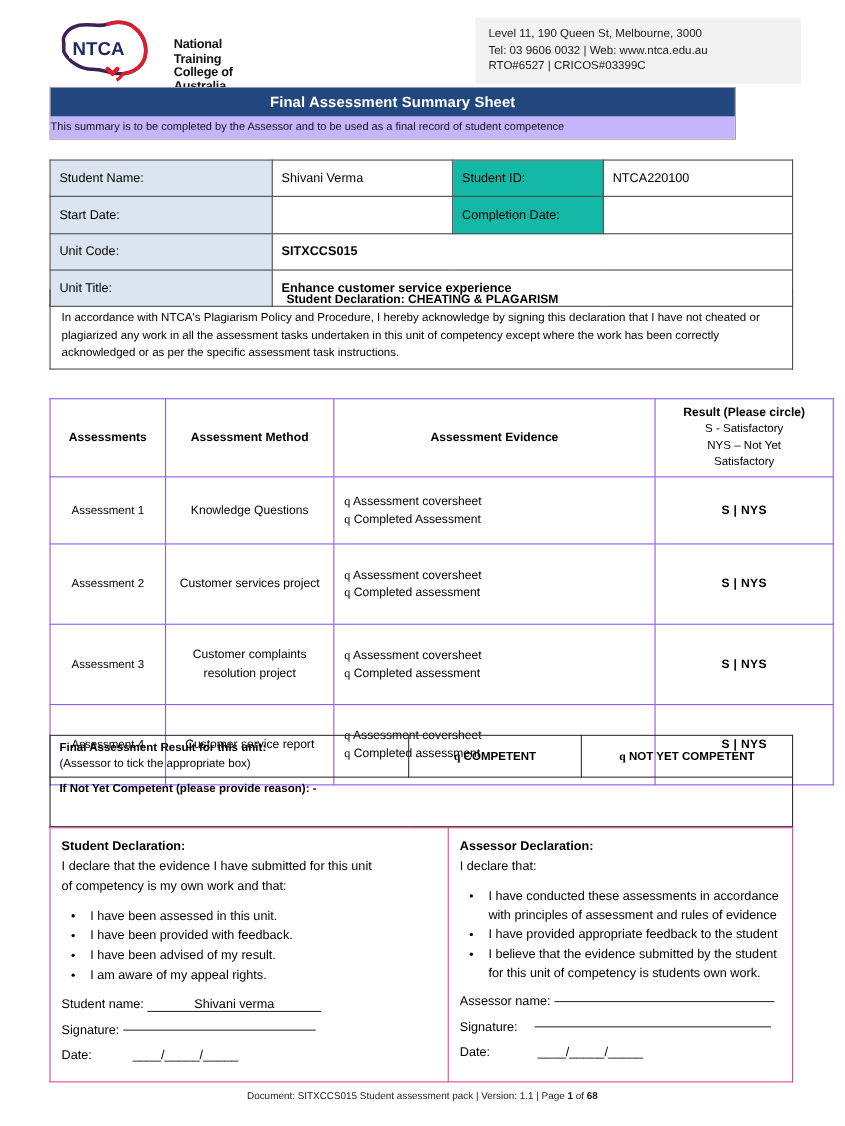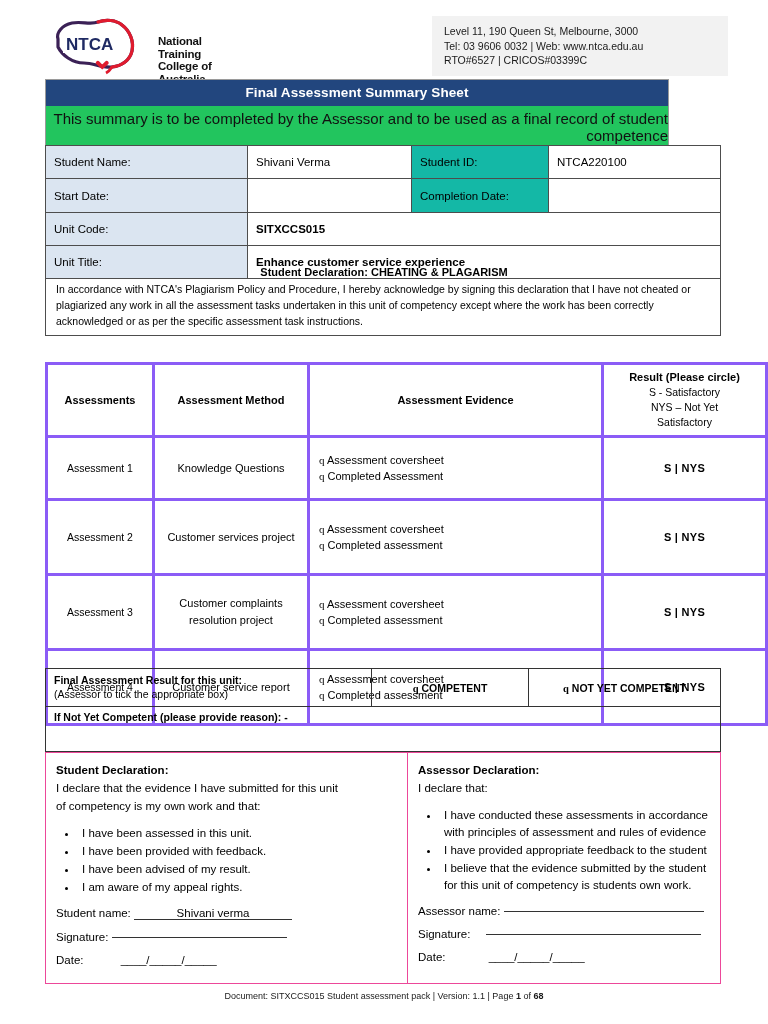--- a/index.html
+++ b/index.html
@@ -70,23 +70,23 @@
   .title-bar {
     background: #22467E;
     color: #ffffff;
     text-align: center;
     font-size: 13.5px;
     font-weight: bold;
     padding: 5px 0 6px 0;
     letter-spacing: 0.1px;
   }
   .title-sub {
-    background: #22c55e;
-    text-align: right;
-    font-size: 15px;
+    background: #c4b5fd;
+    text-align: left;
+    font-size: 10px;
     padding: 4px 0 5px 0;
     color: #111111;
   }
 
   
   .info-table {
     position: absolute;
     left: 45px; top: 145px;
     width: 676px;
     border-collapse: collapse;
@@ -151,21 +151,21 @@
 
   
   .assess-table {
     position: absolute;
     left: 45px; top: 362px;
     width: 676px;
     border-collapse: collapse;
     table-layout: fixed;
   }
   .assess-table th, .assess-table td {
-    border: 3px solid #8b5cf6;
+    border: 1px solid #8b5cf6;
     vertical-align: middle;
   }
   .col-a { width: 96px; }
   .col-b { width: 144px; }
   .col-c { width: 283px; }
   .col-d { width: 153px; }
   .hd {
     font-size: 11px;
     font-weight: bold;
     text-align: center;

